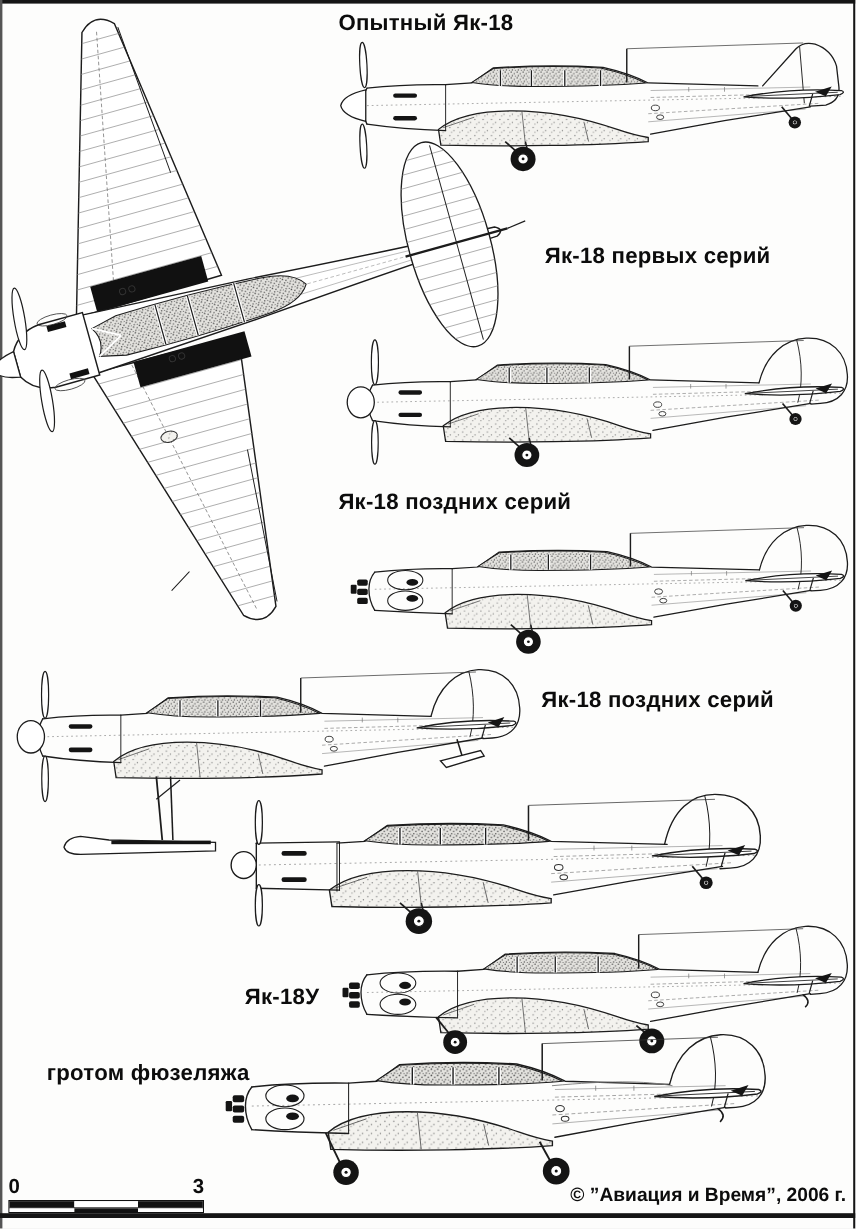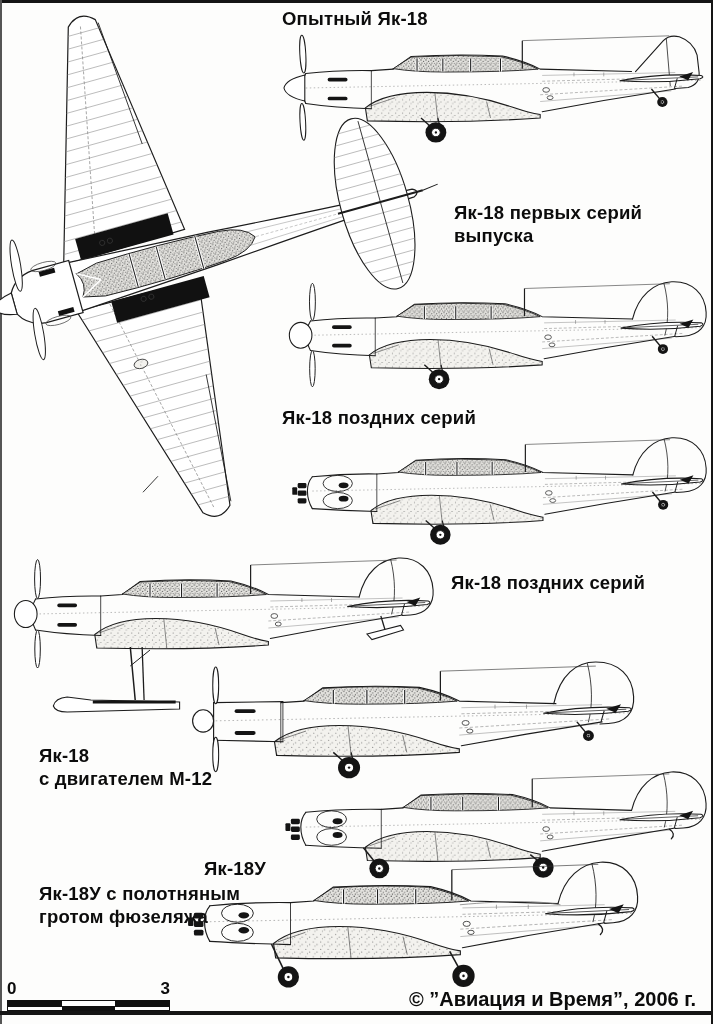--- a/index.html
+++ b/index.html
@@ -7,22 +7,22 @@
         font-family:"Liberation Sans","DejaVu Sans",sans-serif;}
   .frame{position:absolute;background:#151515;}
   .frame.top{left:0;top:0;width:713px;height:3px;}
   .frame.bottom{left:0;top:1011px;width:713px;height:4px;}
   .frame.left{left:0;top:0;width:2px;height:1024px;background:#555;}
   .frame.right{left:711px;top:0;width:2px;height:1024px;}
   .caption{position:absolute;font-weight:bold;color:#0c0c0c;font-size:18.5px;line-height:23px;
            letter-spacing:.2px;white-space:nowrap;}
   .caption span{display:block;}
   .art{position:absolute;}
-  #copyright{position:absolute;left:400px;top:988px;width:305px;text-align:center;
-             font-weight:bold;font-size:20px;color:#0c0c0c;}
+  #copyright{position:absolute;left:400px;top:988px;width:305px;text-align:right;
+             font-weight:bold;font-size:16px;color:#0c0c0c;}
   #scalebar{position:absolute;left:7px;top:979px;width:163px;}
   #scalebar .nums{display:flex;justify-content:space-between;font-weight:bold;
                   font-size:17px;color:#0c0c0c;height:20px;}
   #scalebar .bar{margin-top:1px;border:1.5px solid #111;height:9px;}
   #scalebar .row{display:flex;width:100%;}
   #scalebar .row.t{height:5px;}
   #scalebar .row.b{height:4px;border-top:1px solid #111;box-sizing:border-box;}
   #scalebar .seg{width:33.333%;}
   .blk{background:#111;}
   .wht{background:#fff;}
@@ -53,37 +53,31 @@
   <div class="frame top"></div>
   <div class="frame left"></div>
   <div class="frame right"></div>
   <div class="frame bottom"></div>
 
   <div class="caption" style="left:282px;top:7px">
       <span>Опытный Як-18</span>
     </div>
   <div class="caption" style="left:454px;top:201px">
       <span>Як-18 первых серий</span>
-      <span>выпуска</span>
     </div>
   <div class="caption" style="left:282px;top:406px">
       <span>Як-18 поздних серий</span>
     </div>
   <div class="caption" style="left:451px;top:571px">
       <span>Як-18 поздних серий</span>
     </div>
-  <div class="caption" style="left:39px;top:744px">
-      <span>Як-18</span>
-      <span>с двигателем М-12</span>
-    </div>
-  <div class="caption" style="left:204px;top:857px">
+  <div class="caption" style="left:204px;top:819px">
       <span>Як-18У</span>
     </div>
   <div class="caption" style="left:39px;top:882px">
-      <span>Як-18У с полотняным</span>
       <span>гротом фюзеляжа</span>
     </div>
 
   <svg class="art" style="left:0;top:2px" width="450" height="550" viewBox="0 0 450 550" preserveAspectRatio="none">
       <g transform="translate(20,300) rotate(-15.5)">
         <path d="M52,-24 L120,-252 Q134,-266 148,-252 L178,-26 Z" fill="#fff" stroke="#1c1c1c" stroke-width="1.2" stroke-linecap="round"></path>
         <path d="M52,24 L120,252 Q134,266 148,252 L178,26 Z" fill="#fff" stroke="#1c1c1c" stroke-width="1.2" stroke-linecap="round"></path>
         <line x1="54.98245614035088" y1="-34" x2="176.68421052631578" y2="-34" stroke="#8f8f8f" stroke-width="0.55"></line>
         <line x1="58.650877192982456" y1="-46.3" x2="175.06578947368422" y2="-46.3" stroke="#8f8f8f" stroke-width="0.55"></line>
         <line x1="62.319298245614036" y1="-58.6" x2="173.44736842105263" y2="-58.6" stroke="#8f8f8f" stroke-width="0.55"></line>

